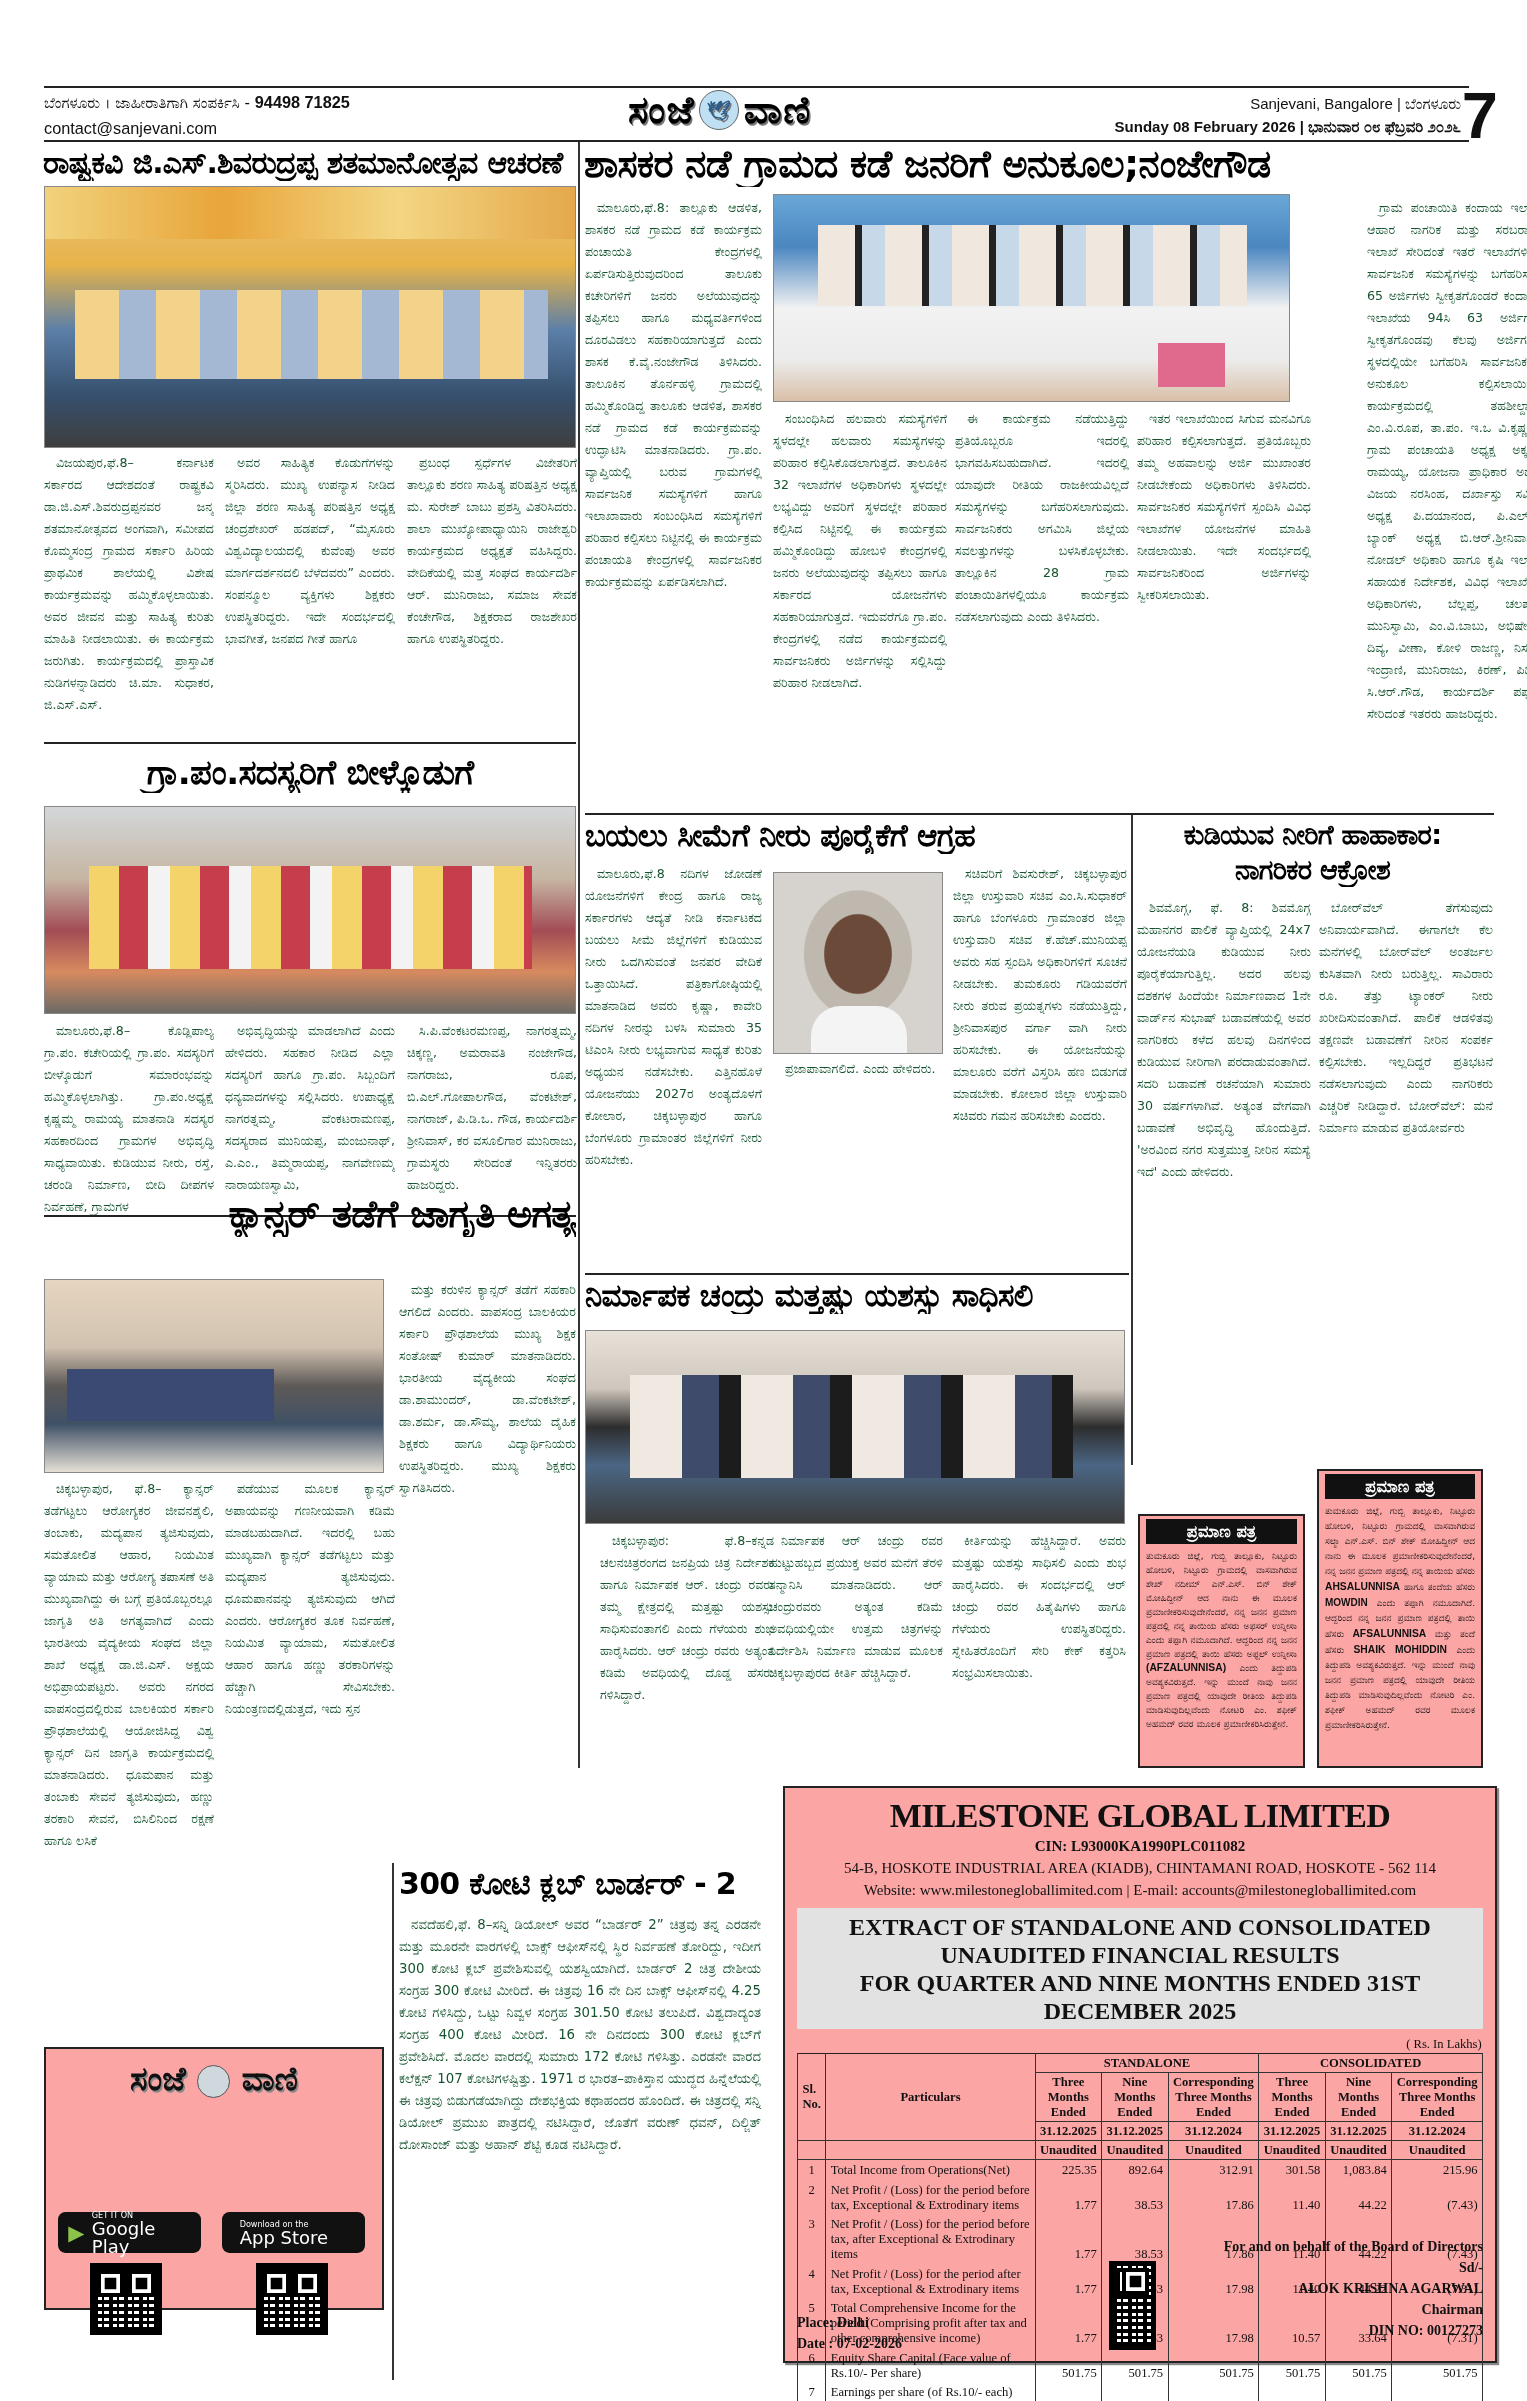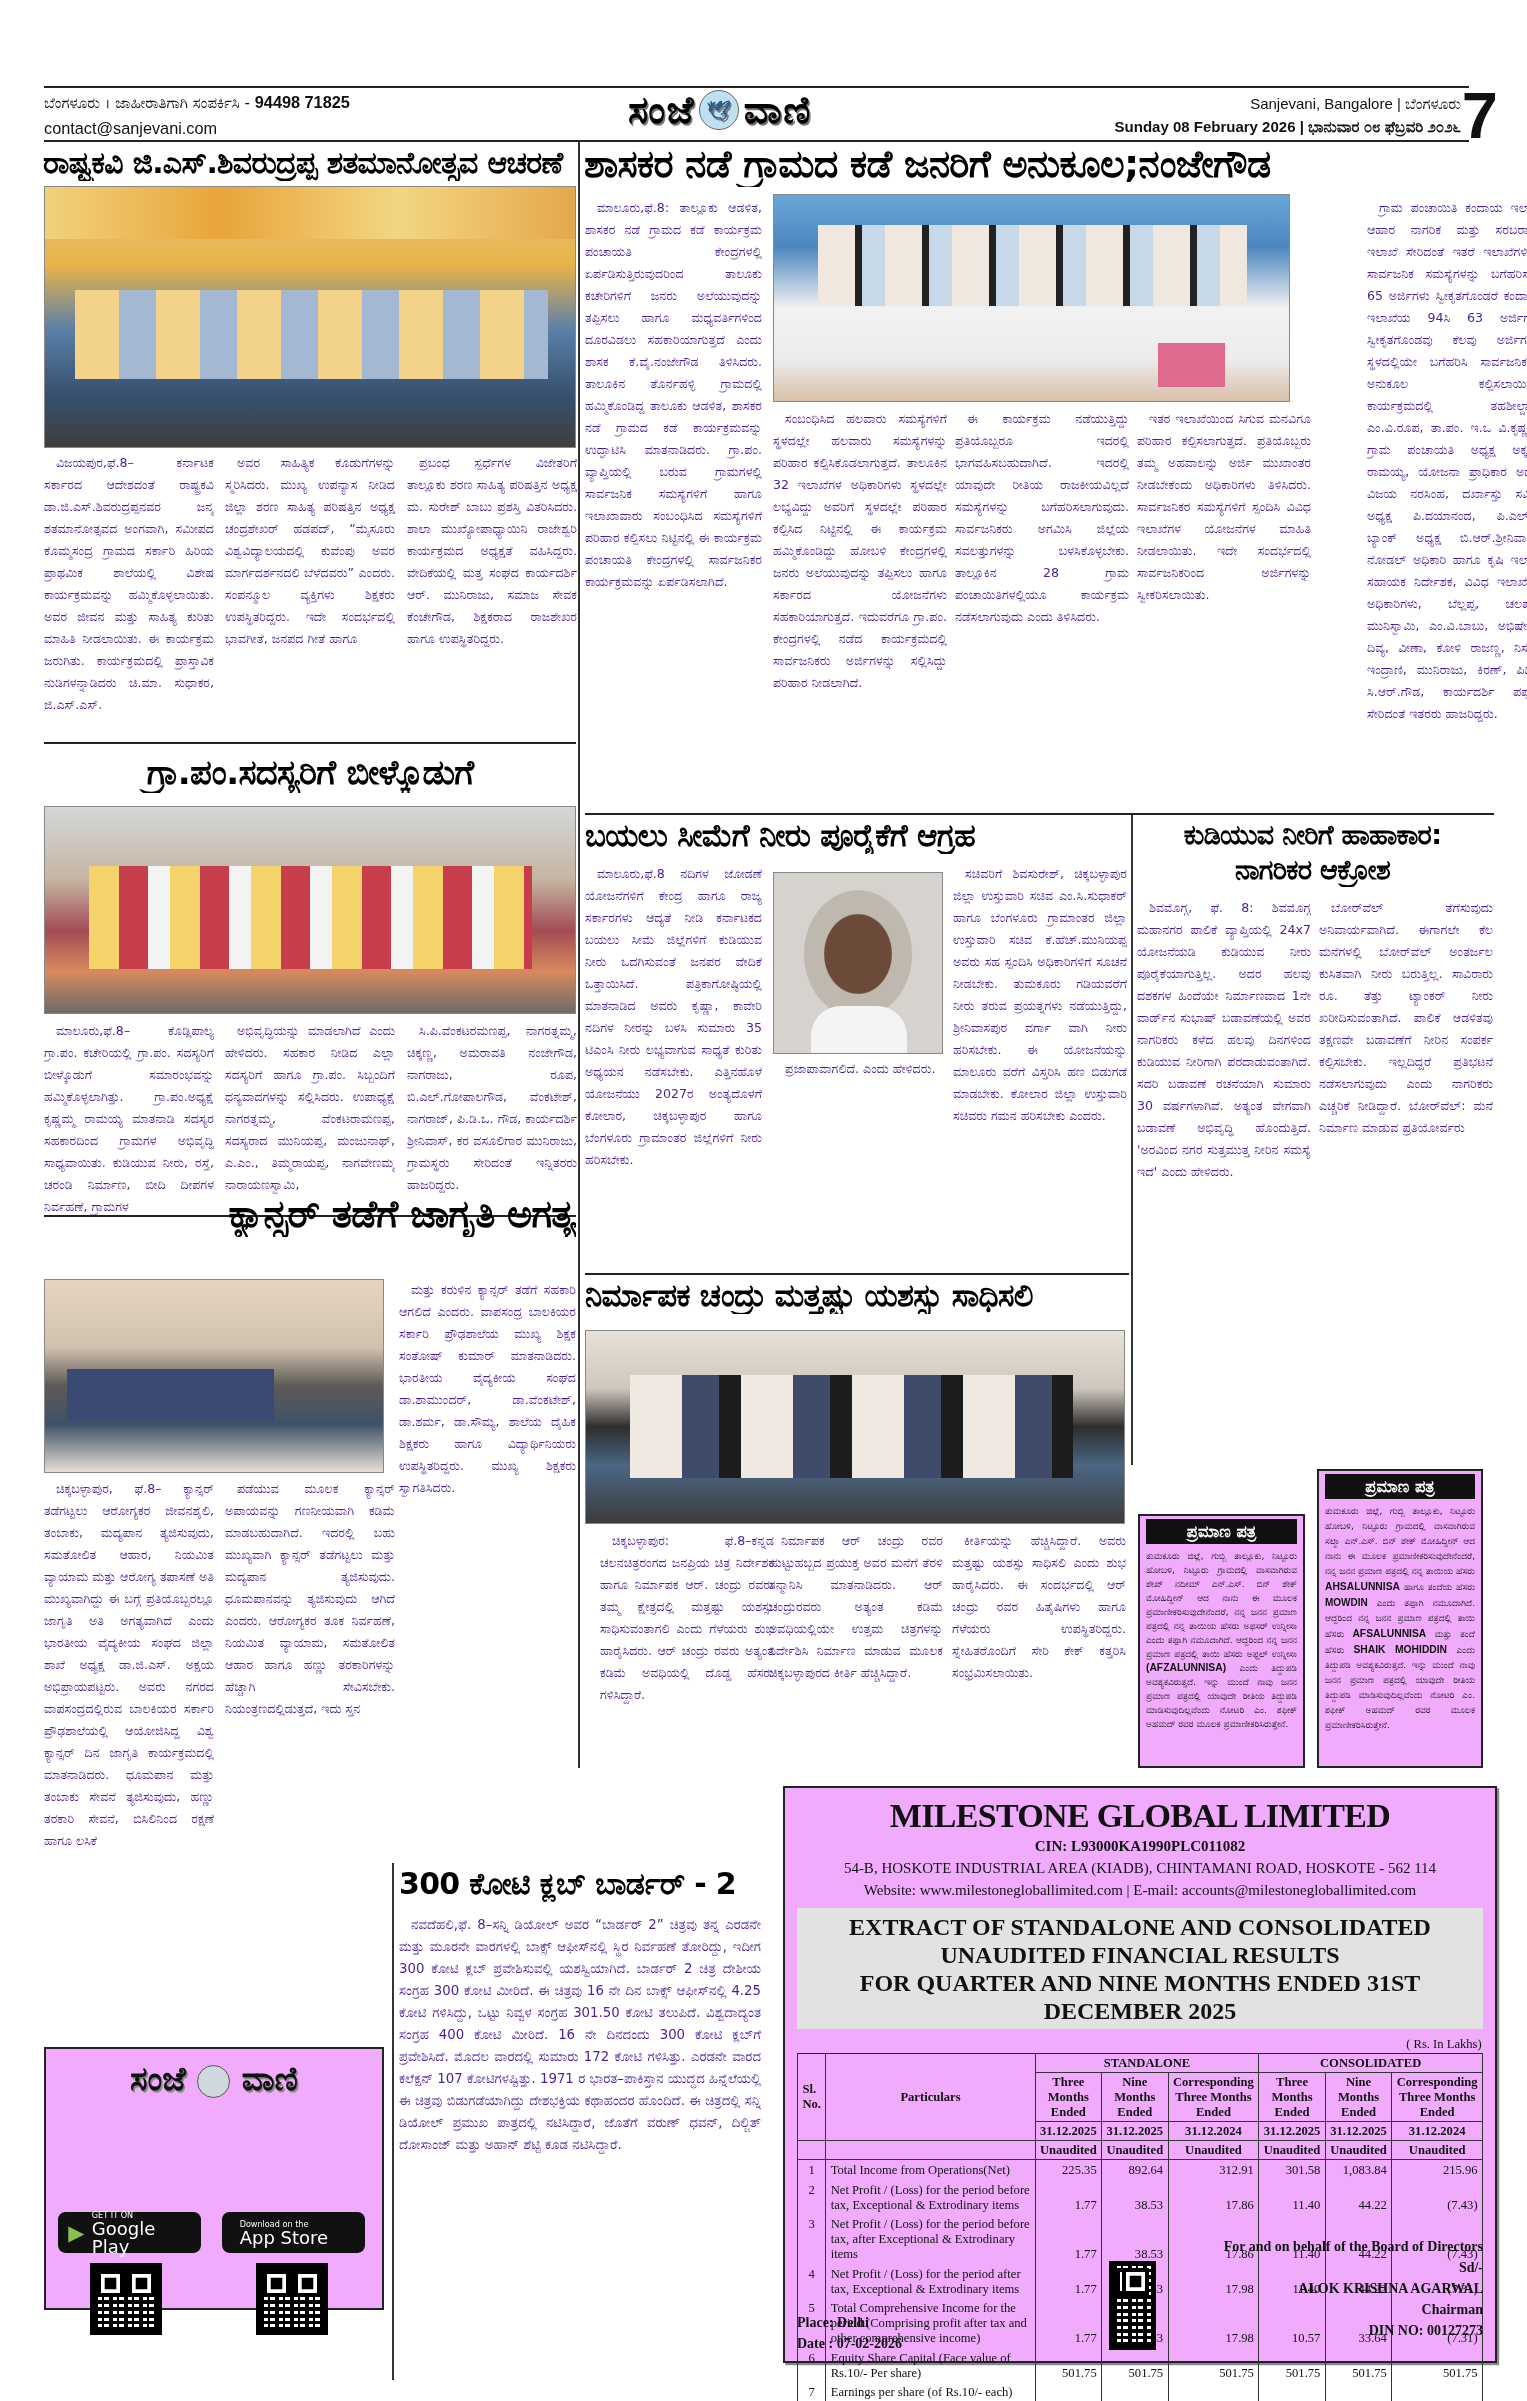--- a/index.html
+++ b/index.html
@@ -10,23 +10,23 @@
 .masthead-left{left:44px;top:89px;font-size:15px;line-height:1.6}
 .masthead-left .phone{font-family:"Liberation Sans",sans-serif;font-weight:bold;font-size:16.3px}
 .masthead-left .email{font-family:"Liberation Sans",sans-serif;font-size:16.3px}
 .logo{left:628px;top:87px;display:flex;align-items:center;gap:4.4px;font-weight:bold;font-size:38px;font-family:"DejaVu Serif",serif;letter-spacing:1.5px;color:#000;text-shadow:1.5px 1.5px 0 #777}
 .logo .emblem{width:40px;height:40px;border-radius:50%;background:#bfe0f3;border:1.5px solid #666;display:flex;align-items:center;justify-content:center;font-size:19px;color:#2b5d8a}
 .masthead-right{right:67px;top:92px;text-align:right;font-family:"Liberation Sans",sans-serif;font-size:15px;line-height:1.55}
 .masthead-right .date{font-weight:bold}
 .pageno{right:30px;top:83px;font-size:65px;font-family:"Liberation Sans",sans-serif;font-weight:bold;line-height:1}
 .headline{position:absolute;font-weight:900;font-family:"DejaVu Sans",sans-serif;color:#000;white-space:nowrap;overflow:hidden;letter-spacing:-0.7px}
 .photo{position:absolute;overflow:hidden;border:0.7px solid #888}
-.col-text{position:absolute;font-size:12.6px;line-height:22px;color:#4c1d95;text-align:justify;overflow:hidden}
+.col-text{position:absolute;font-size:12.6px;line-height:22px;color:#14532d;text-align:justify;overflow:hidden}
 .col-text p{margin-bottom:3px;text-indent:12px}
-.boxed{position:absolute;border:2.2px solid #222;background:#f0abfc}
+.boxed{position:absolute;border:2.2px solid #222;background:#fca5a5}
 .notice-title{background:#111;color:#fff;font-weight:bold;text-align:center;font-size:21px;padding:3px 0;margin:4.4px 10.3px}
 .notice-body{font-size:12.6px;line-height:21px;padding:3px 9px;text-align:justify}
 .notice-body b{font-family:"Liberation Sans",sans-serif;font-size:16.3px}
 .ms{font-family:"Liberation Serif",serif}
 .ms h1{font-size:34px;text-align:center;font-weight:bold;letter-spacing:-0.7px;margin-top:9px}
 .ms .sub{text-align:center;font-size:15px;line-height:22px}
 .ms .band{background:#e2e2e2;margin:7.4px 12px;padding:4.4px 0;text-align:center;font-size:24px;font-weight:bold;line-height:28px}
 .ms table{border-collapse:collapse;margin:0 12px;width:calc(100% - 24px);font-size:12.6px}
 .ms td,.ms th{border-left:0.7px solid #333;border-right:0.7px solid #333;padding:1.5px 4.4px;vertical-align:bottom}
 .ms th{font-weight:bold;border-bottom:0.7px solid #333;text-align:center;line-height:15px}

